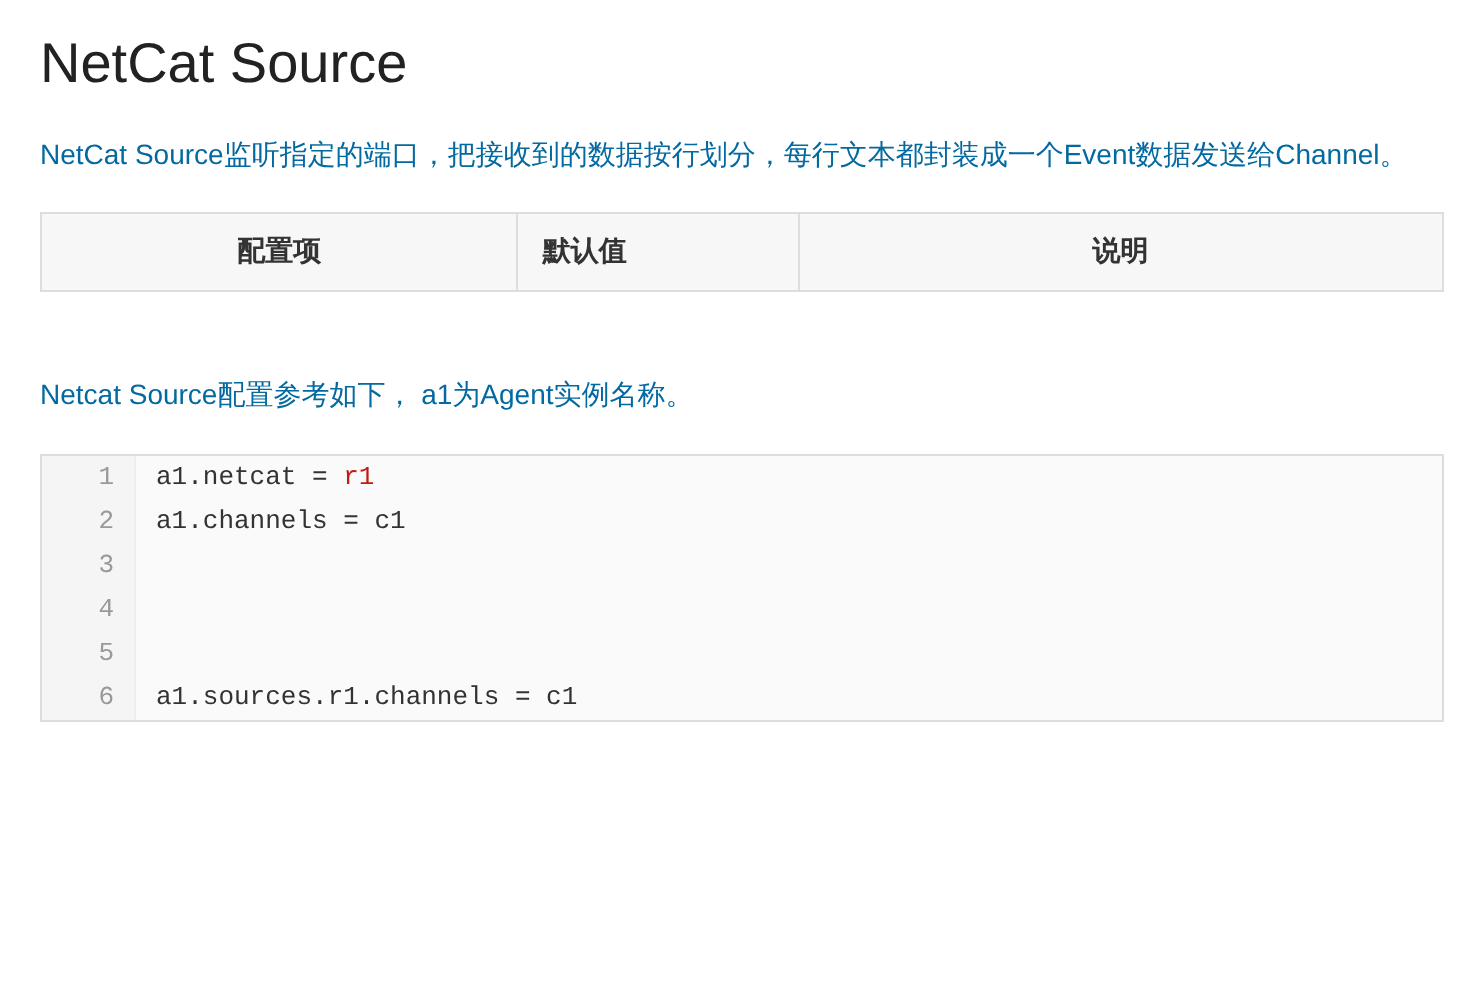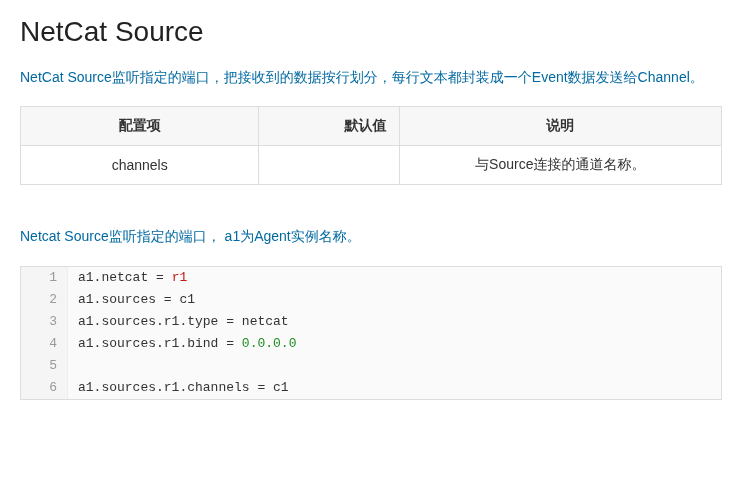--- a/index.html
+++ b/index.html
@@ -37,21 +37,21 @@
   th {
     background: #f7f7f7;
     font-weight: 600;
     color: #333;
   }
   th.col-item, td.col-item {
     text-align: center;
     width: 34%;
   }
   th.col-default, td.col-default {
-    text-align: right;
+    text-align: left;
     width: 20%;
   }
   th.col-desc, td.col-desc {
     width: 46%;
   }
   .codeblock {
     border: 1px solid #ddd;
     background: #fafafa;
     font-family: Consolas, "Courier New", monospace;
     font-size: 13px;
@@ -89,46 +89,39 @@
 
 <table>
   <thead>
     <tr>
       <th class="col-item">配置项</th>
       <th class="col-default">默认值</th>
       <th class="col-desc">说明</th>
     </tr>
   </thead>
   <tbody>
-    <tr>
-      <td class="col-item">channels</td>
-      <td class="col-default"></td>
-      <td class="col-desc">与Source连接的通道名称。</td>
-    </tr>
   </tbody>
 </table>
 
-<p>Netcat Source监听指定的端口， a1为Agent实例名称。</p>
+<p>Netcat Source配置参考如下， a1为Agent实例名称。</p>
 
 <div class="codeblock" id="codeblock">
     <div class="codeline">
       <span class="lineno">1</span>
       <span class="code"><span class="tok-var">a1.netcat</span><span class="tok-op"> = </span><span class="tok-val">r1</span></span>
     </div>
     <div class="codeline">
       <span class="lineno">2</span>
-      <span class="code"><span class="tok-var">a1.sources</span><span class="tok-op"> = </span><span class="tok-var">c1</span></span>
+      <span class="code"><span class="tok-var">a1.channels</span><span class="tok-op"> = </span><span class="tok-var">c1</span></span>
     </div>
     <div class="codeline">
       <span class="lineno">3</span>
-      <span class="code"><span class="tok-var">a1.sources.r1.type</span><span class="tok-op"> = </span><span class="tok-var">netcat</span></span>
     </div>
     <div class="codeline">
       <span class="lineno">4</span>
-      <span class="code"><span class="tok-var">a1.sources.r1.bind</span><span class="tok-op"> = </span><span class="tok-num">0.0.0.0</span></span>
     </div>
     <div class="codeline">
       <span class="lineno">5</span>
     </div>
     <div class="codeline">
       <span class="lineno">6</span>
       <span class="code"><span class="tok-var">a1.sources.r1.channels</span><span class="tok-op"> = </span><span class="tok-var">c1</span></span>
     </div>
   </div>
 

